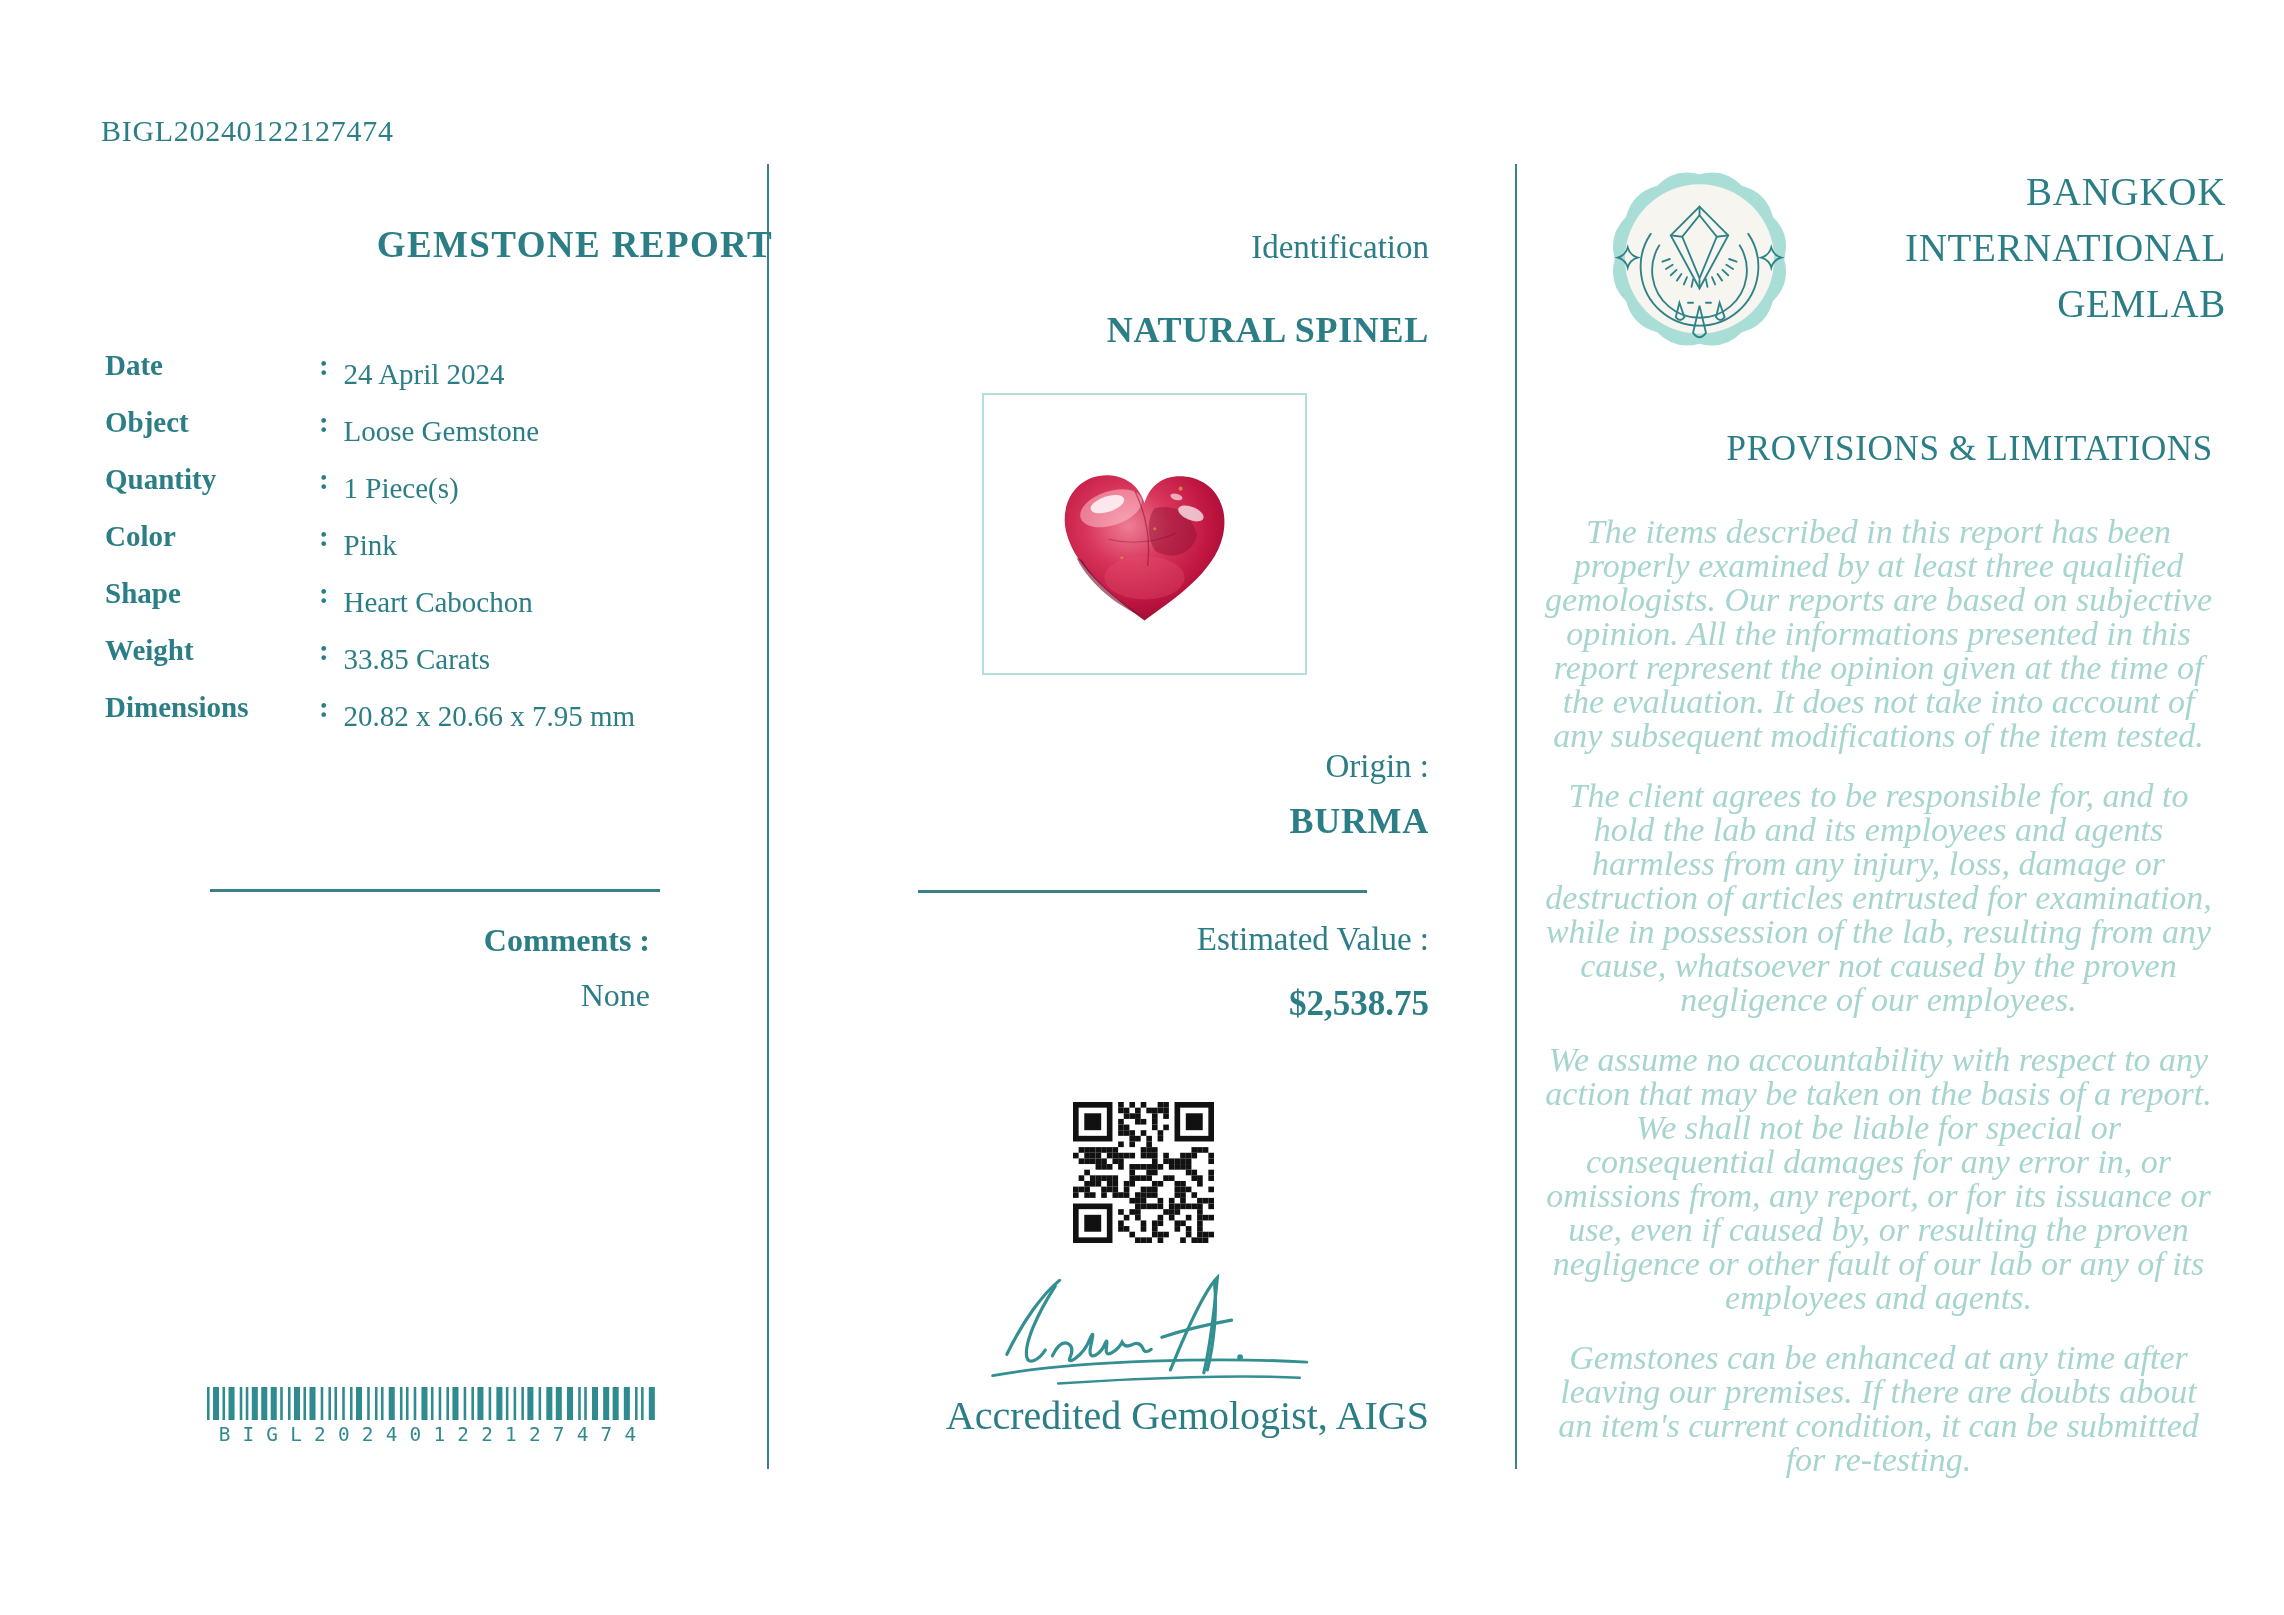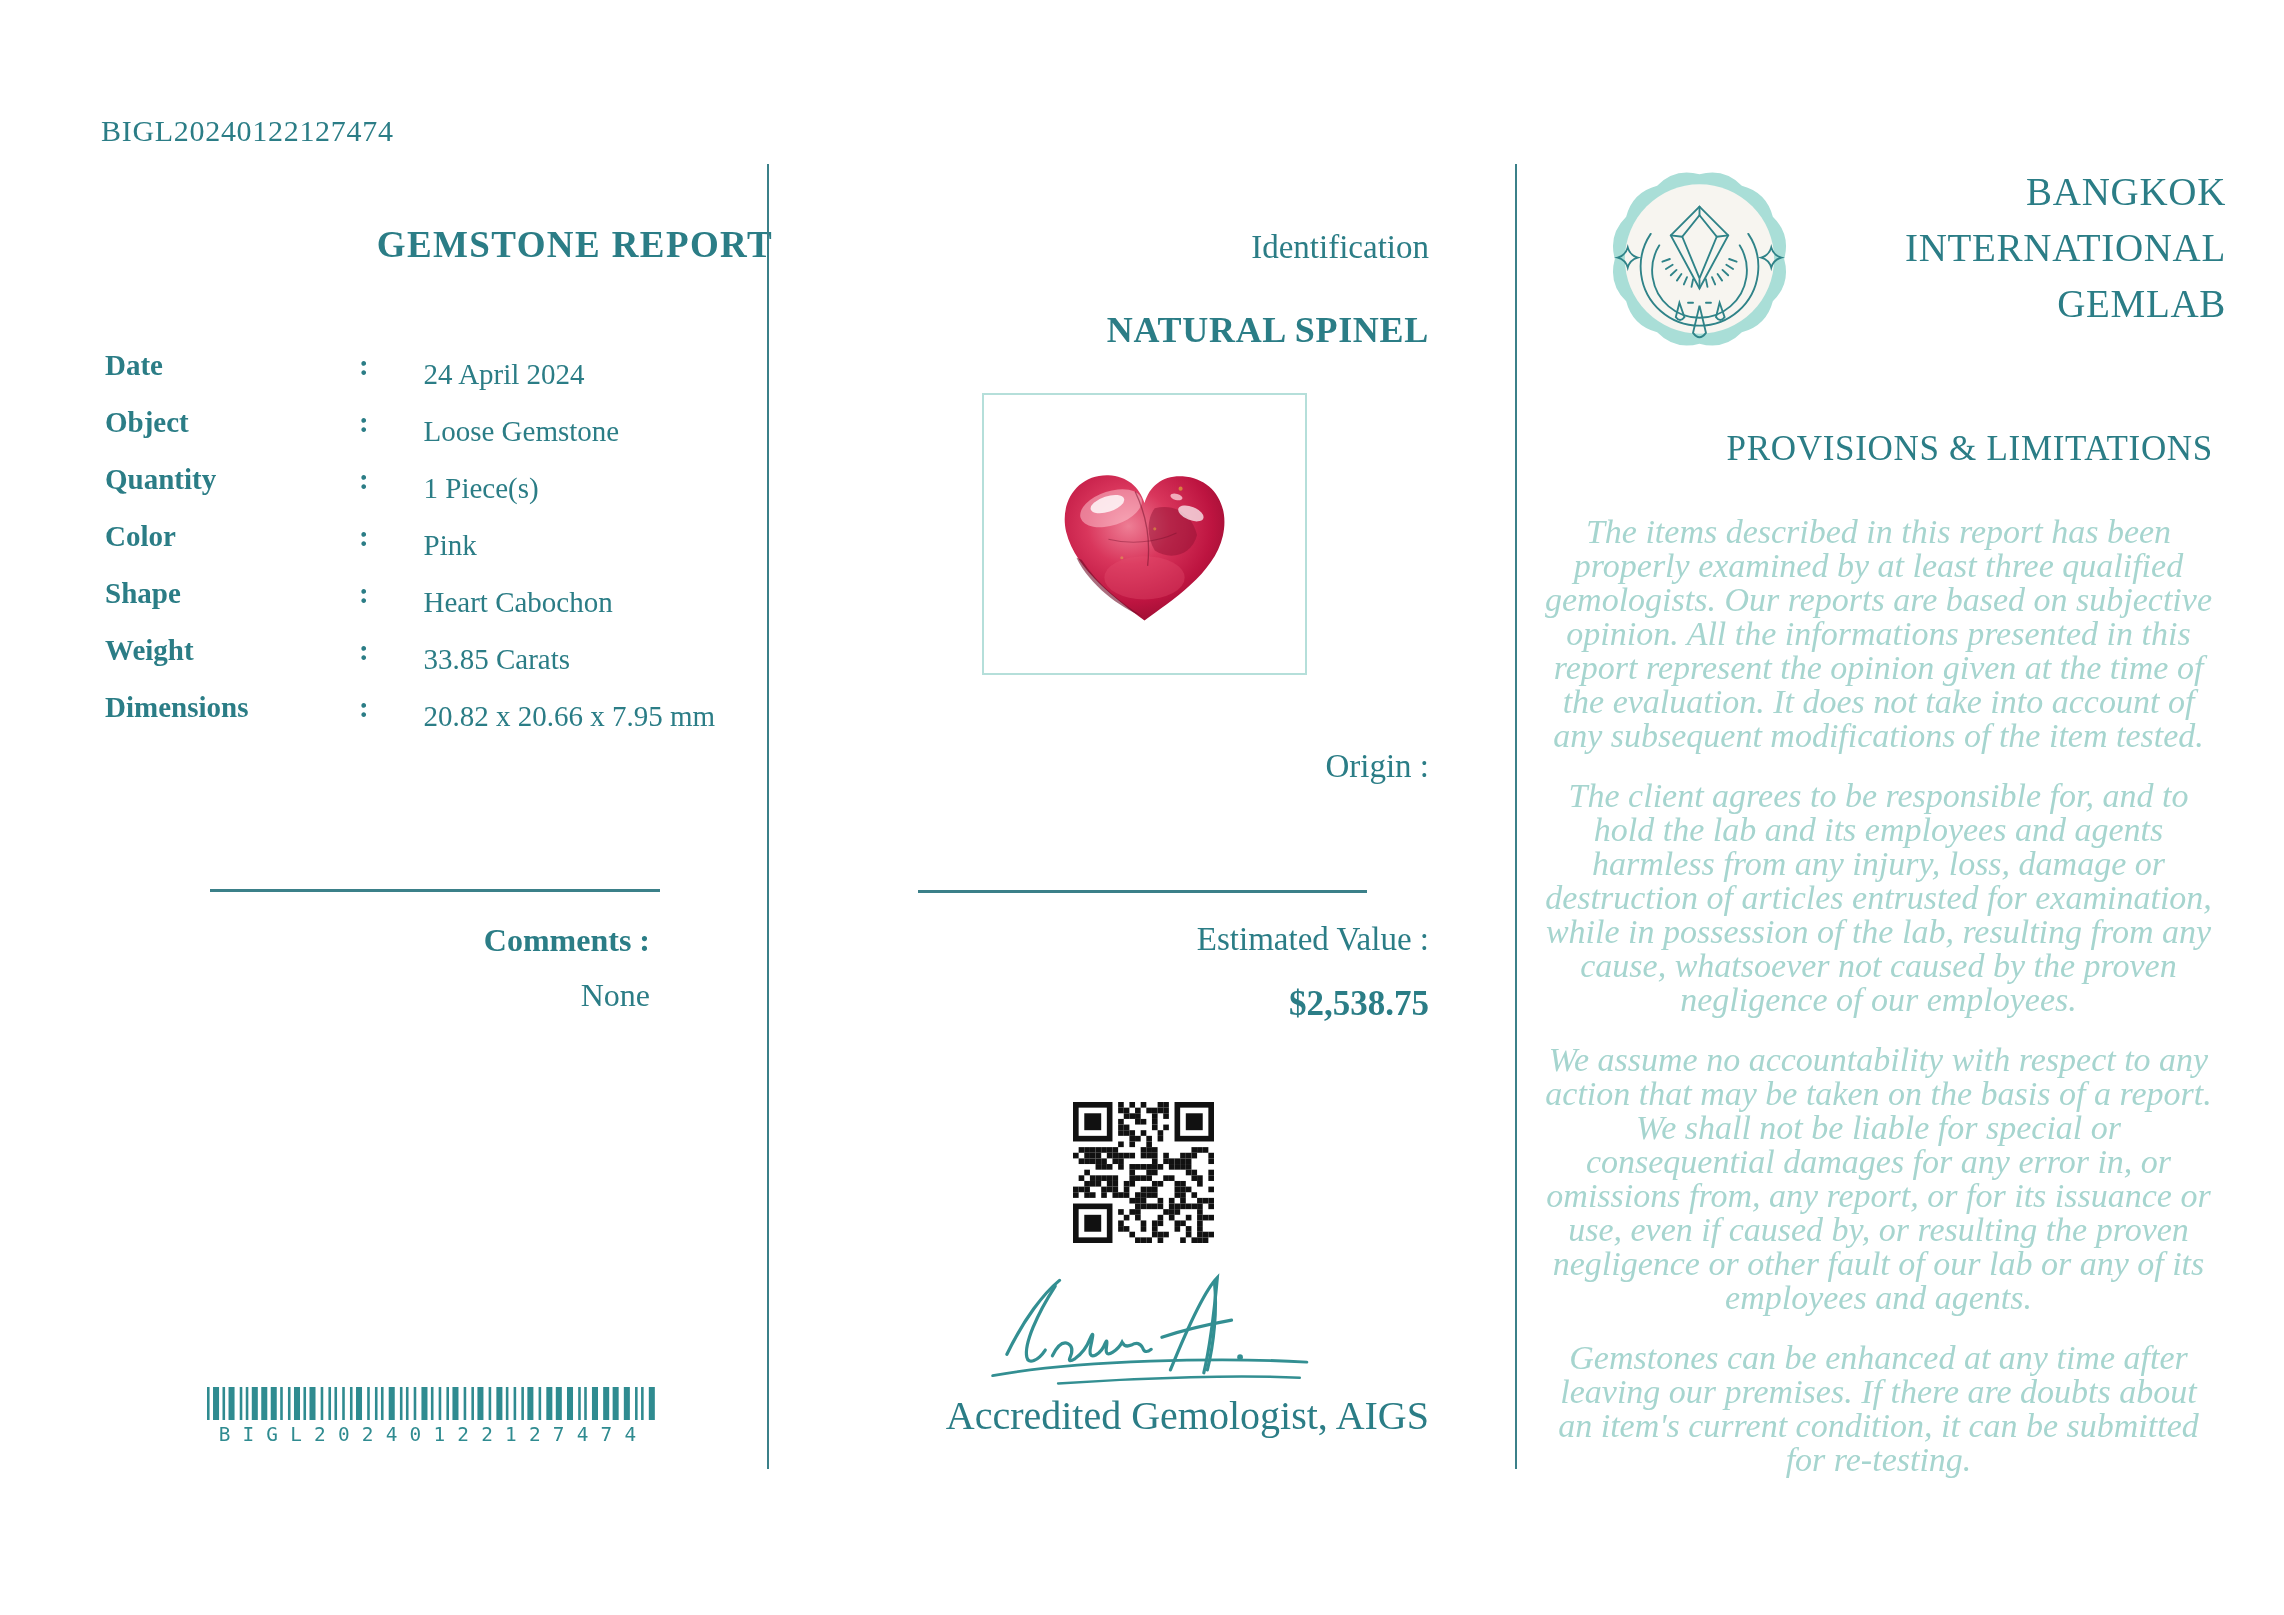--- a/index.html
+++ b/index.html
@@ -16,21 +16,21 @@
   .canvas{
     position:relative;width:2284px;height:1616px;background:#ffffff;
     font-family:"Liberation Serif", serif;color:var(--teal);overflow:hidden;
   }
   .abs{position:absolute;}
   .center{text-align:right;}
   
   .cert-number{left:101px;top:114px;font-size:30px;letter-spacing:0.7px;}
   .report-title{left:101px;top:223px;width:672px;font-size:37px;font-weight:bold;letter-spacing:1.4px;}
   .details{left:105px;top:337px;width:618px;}
-  .drow{display:flex;align-items:center;height:57px;font-size:29px;gap:40px;}
+  .drow{display:flex;align-items:center;height:57px;font-size:29px;}
   .drow .lbl{width:214px;font-weight:bold;}
   .drow .colon{width:24.5px;font-weight:bold;}
   .drow .val{flex:1;margin-top:18px;}
   .hdiv{height:2.9px;background:var(--line);}
   .comments-label{left:219px;top:922px;width:431px;font-size:32px;font-weight:bold;}
   .comments-value{left:219px;top:977px;width:431px;font-size:32px;}
   .barcode-wrap{left:207px;top:1387px;width:453px;}
   .barcode-svg{display:block;width:453px;height:33px;fill:var(--teal-mid);}
   .barcode-text{margin-top:2.9px;text-align:center;font-family:"DejaVu Sans Mono", monospace;
     font-size:19.4px;letter-spacing:12.2px;color:var(--teal-mid);white-space:nowrap;}
@@ -195,20 +195,21 @@
       <ellipse cx="292" cy="128" rx="12" ry="6" transform="rotate(15 292 128)" fill="#ffe2e8" opacity="0.7"></ellipse>
       <path d="M212,118 C232,160 242,212 236,262" stroke="#70102a" stroke-width="2.5" fill="none" opacity="0.5"></path>
       <path d="M160,210 C200,220 250,218 292,198" stroke="#70102a" stroke-width="2" fill="none" opacity="0.4"></path>
       <circle cx="300" cy="112" r="4" fill="#d98f3e" opacity="0.85"></circle>
       <circle cx="250" cy="190" r="3" fill="#d98f3e" opacity="0.7"></circle>
       <circle cx="186" cy="246" r="3" fill="#e0a24f" opacity="0.6"></circle>
     </svg>
   </div>
 
   <div class="abs origin-label center">Origin :</div>
+  <div class="abs origin-value center">BURMA</div>
 
   <div class="abs hdiv" style="left:918px;top:890px;width:449px;"></div>
 
   <div class="abs est-label center">Estimated Value :</div>
   <div class="abs est-value center">$2,538.75</div>
 
   <div class="abs qr-wrap">
     <svg width="141" height="141" viewBox="0 0 200 200" xmlns="http://www.w3.org/2000/svg" fill="#111111" id="qrsvg">
         <rect x="64" y="0" width="8" height="8"></rect>
         <rect x="80" y="0" width="8" height="8"></rect>

